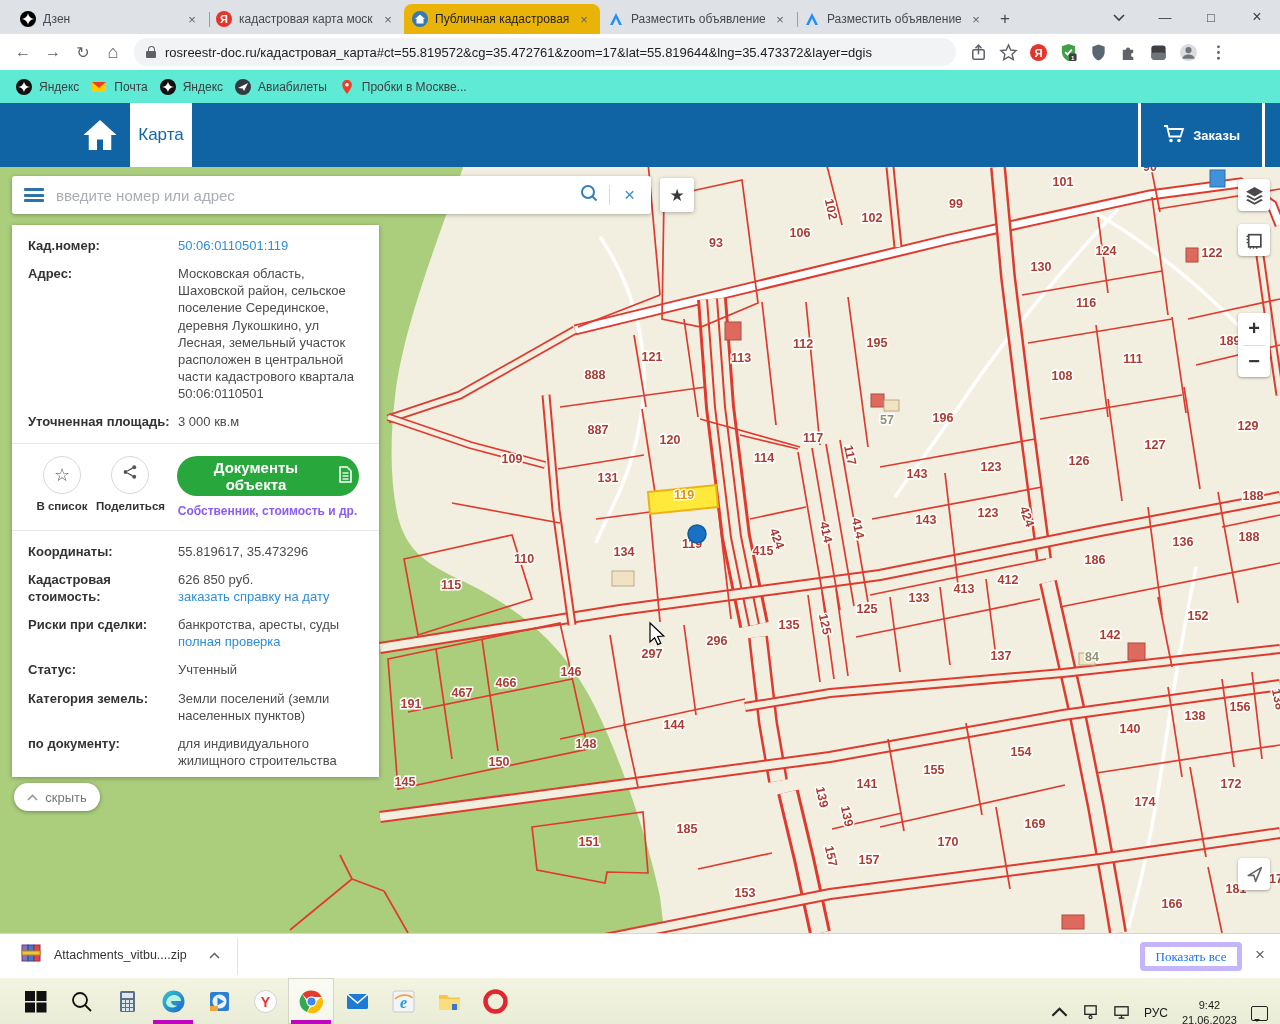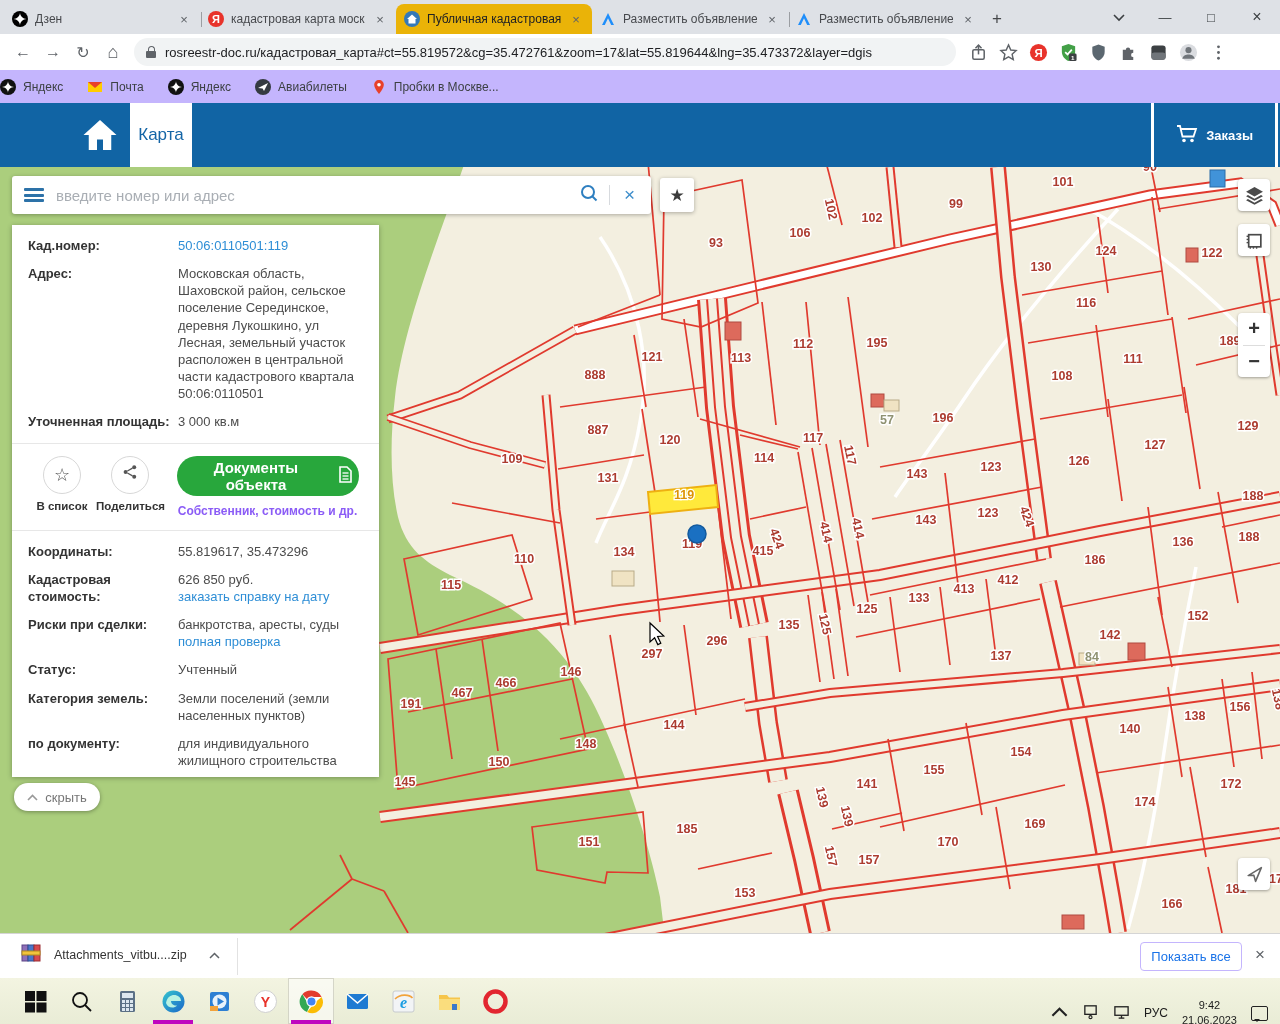--- a/index.html
+++ b/index.html
@@ -1,20 +1,20 @@
 <!DOCTYPE html>
 <html><head>
 <meta charset="utf-8">
 <style>
   html,body{margin:0;padding:0;width:1280px;height:1024px;overflow:hidden;
     font-family:"Liberation Sans",sans-serif;background:#fff;position:relative}
   *{box-sizing:border-box}
 
   
-  .tabstrip{position:absolute;top:0;left:0;width:1280px;height:34px;background:#dee1e6;display:flex;align-items:flex-end;padding-left:4px}
+  .tabstrip{position:absolute;top:0;left:0;width:1280px;height:34px;background:#dee1e6;display:flex;align-items:flex-end;padding-left:12px}
   .tab{width:196px;height:30px;display:flex;align-items:center;gap:7px;padding:0 8px;font-size:12px;color:#47494d;position:relative;border-radius:8px 8px 0 0;flex:none}
   .tab.active{background:#eab308;color:#202124}
   .tab .title{flex:1;white-space:nowrap;overflow:hidden}
   .tab .close{color:#5f6368;font-size:13px;width:16px;text-align:center;border-radius:8px}
   .tab .sep{position:absolute;right:-2px;top:8px;height:15px;width:1px;background:#9b9ea2}
   .favicon{width:16px;height:16px;flex:none;display:inline-block}
   .favicon svg{width:16px;height:16px;display:block}
   .newtab{font-size:17px;color:#45474a;margin:0 0 5px 8px}
   .winctl{position:absolute;top:0;right:0;height:34px;display:flex;align-items:center}
   .winctl span{width:46px;text-align:center;color:#3c4043;font-size:13px}
@@ -23,28 +23,28 @@
   .navbtn{width:30px;text-align:center;font-size:16px;color:#5f6368}
   .omnibox{width:822px;height:28px;margin-left:6px;background:#f1f3f4;border-radius:14px;display:flex;align-items:center;padding:0 12px;gap:9px;font-size:13px;color:#202124}
   .omnibox .url{white-space:nowrap;overflow:hidden}
   .lock{width:10px;height:12px;position:relative;flex:none}
   .lock i{position:absolute;left:0;bottom:0;width:10px;height:7px;background:#5f6368;border-radius:1px}
   .lock b{position:absolute;left:1.5px;top:0;width:7px;height:7px;border:1.5px solid #5f6368;border-bottom:none;border-radius:4px 4px 0 0}
   .extrow{display:flex;align-items:center;margin-left:10px;gap:6px}
   .extbtn{width:24px;height:24px;display:flex;align-items:center;justify-content:center;color:#5f6368;font-size:15px}
   .extbtn svg{width:19px;height:19px}
 
-  .bookmarks{position:absolute;top:70px;left:0;width:1280px;height:33px;background:#c4b5fd;display:flex;align-items:center;gap:24px;}
+  .bookmarks{position:absolute;top:70px;left:0;width:1280px;height:33px;background:#5eead4;display:flex;align-items:center;gap:12px;padding-left:16px}
   .bm{display:flex;align-items:center;gap:7px;font-size:12px;color:#3c4043}
 
   
   .siteheader{position:absolute;top:103px;left:0;width:1280px;height:64px;background:#1164a4}
   .homebtn{position:absolute;left:76px;top:0;width:48px;height:64px;display:flex;align-items:center;justify-content:center}
   .maptab{position:absolute;left:130px;top:0;width:62px;height:64px;background:#fff;color:#1465a6;font-size:17px;display:flex;align-items:center;justify-content:center}
-  .hdr-right{position:absolute;right:2px;top:0;height:64px;display:flex;align-items:stretch}
+  .hdr-right{position:absolute;right:15px;top:0;height:64px;display:flex;align-items:stretch}
   .hdr-sep{width:3px;background:#fff;height:64px}
   .hdrbtn{display:flex;align-items:center;gap:8px;color:#fff;font-size:13px;font-weight:700;padding:0 22px}
 
   
   .map{position:absolute;top:167px;left:0;width:1280px;height:766px;background:#f3efe0;overflow:hidden}
   .plabel{font:700 12.5px "Liberation Sans",sans-serif}
 
   .searchbar{position:absolute;top:176px;left:12px;width:639px;height:38px;background:#fff;border-radius:3px;box-shadow:0 1px 4px rgba(0,0,0,.3);display:flex;align-items:center;padding:0 12px;gap:10px}
   .burger{width:20px;height:14px;display:flex;flex-direction:column;justify-content:space-between}
   .burger i{height:3px;background:#2d72a8;border-radius:1px}
@@ -80,21 +80,21 @@
   .mapctl svg{width:19px;height:19px}
   .zoomgrp{position:absolute;left:1238px;top:313px;width:32px;height:64px;background:#fff;border-radius:4px;box-shadow:0 1px 3px rgba(0,0,0,.35);display:flex;flex-direction:column}
   .zoomgrp div{height:32px;display:flex;align-items:center;justify-content:center;font-size:20px;font-weight:700;color:#333}
   .zoomgrp .zline{height:1px;background:#ddd;margin:0 5px}
 
   
   .dlbar{position:absolute;top:933px;left:0;width:1280px;height:45px;background:#fff;border-top:1px solid #d5d5d5}
   .dlitem{position:absolute;left:20px;top:8px;display:flex;align-items:center;gap:12px;font-size:12.5px;color:#333}
   .dlchev{color:#5f6368;font-size:11px;margin-left:10px}
   .dlsep{position:absolute;left:237px;top:4px;height:37px;width:1px;background:#e2e2e2}
-  .showall{position:absolute;left:1140px;top:8px;width:102px;height:29px;border:1px solid #c4b5fd;border-radius:4px;background:#fff;color:#1a73e8;font-size:13px;display:flex;align-items:center;justify-content:center;font-family:Liberation Sans, sans-serif}
+  .showall{position:absolute;left:1140px;top:8px;width:102px;height:29px;border:5px solid #c4b5fd;border-radius:4px;background:#fff;color:#1a73e8;font-size:13px;display:flex;align-items:center;justify-content:center;font-family:Liberation Serif, serif}
   .dlclose{position:absolute;left:1255px;top:11px;color:#5f6368;font-size:17px}
 
   
   .taskbar{position:absolute;top:978px;left:0;width:1280px;height:46px;background:linear-gradient(#f3f4e1,#e9ecd6);display:flex;align-items:center}
   .tslot{width:46px;height:46px;display:flex;align-items:center;justify-content:center;position:relative;flex:none}
   .tslot svg{width:25px;height:25px}
   .tslot.active{background:rgba(255,255,255,.55);box-shadow:inset 0 0 0 1px rgba(160,160,140,.4)}
   .tslot .runline{position:absolute;bottom:0;left:3px;right:3px;height:4px;background:#bf06bf}
   .tray{position:absolute;right:0;top:12px;height:46px;display:flex;align-items:center;gap:14px;padding-right:12px;color:#1b1b1b}
   .tray svg{width:17px;height:17px}

